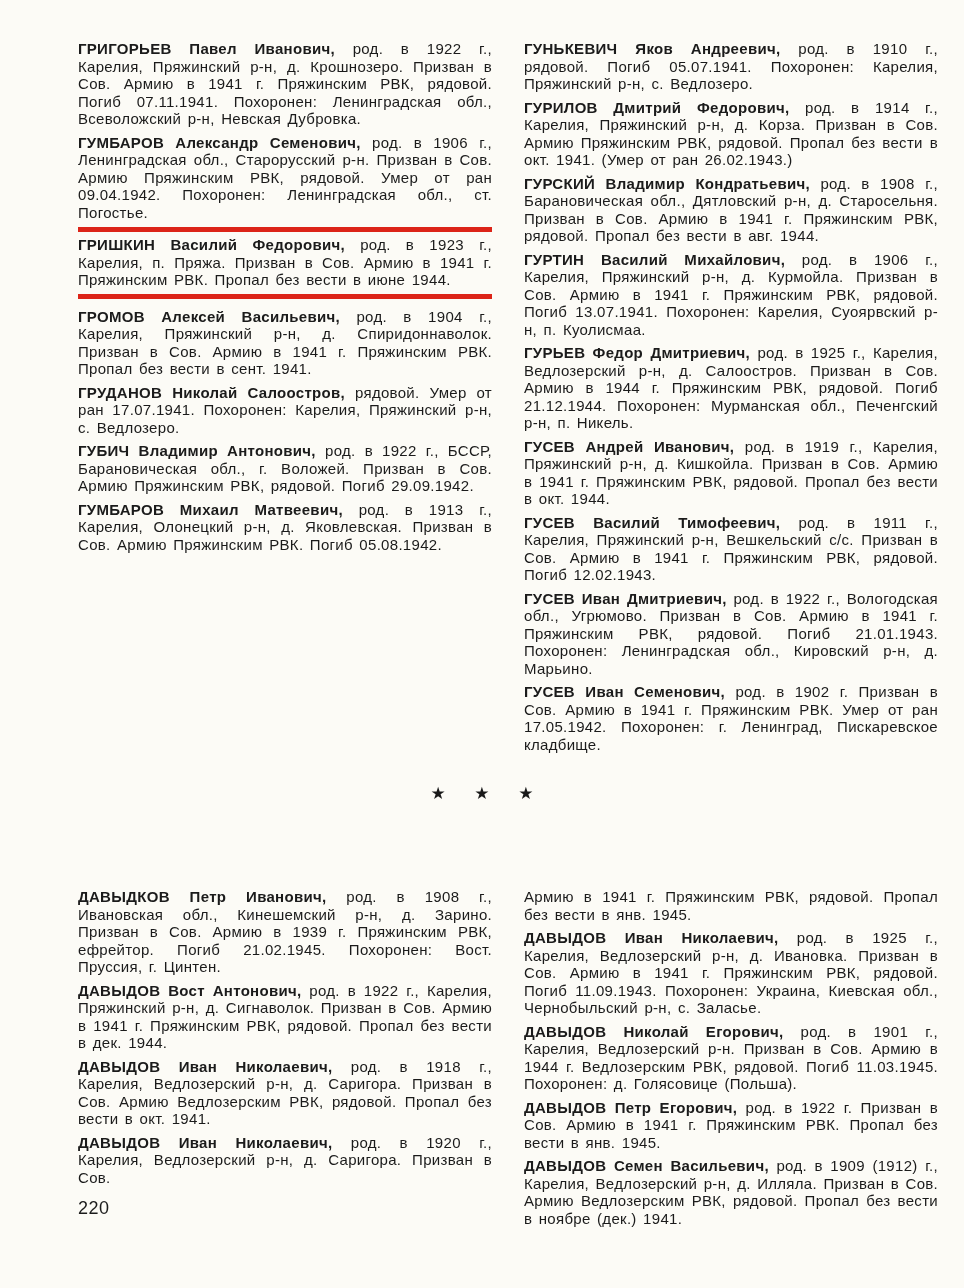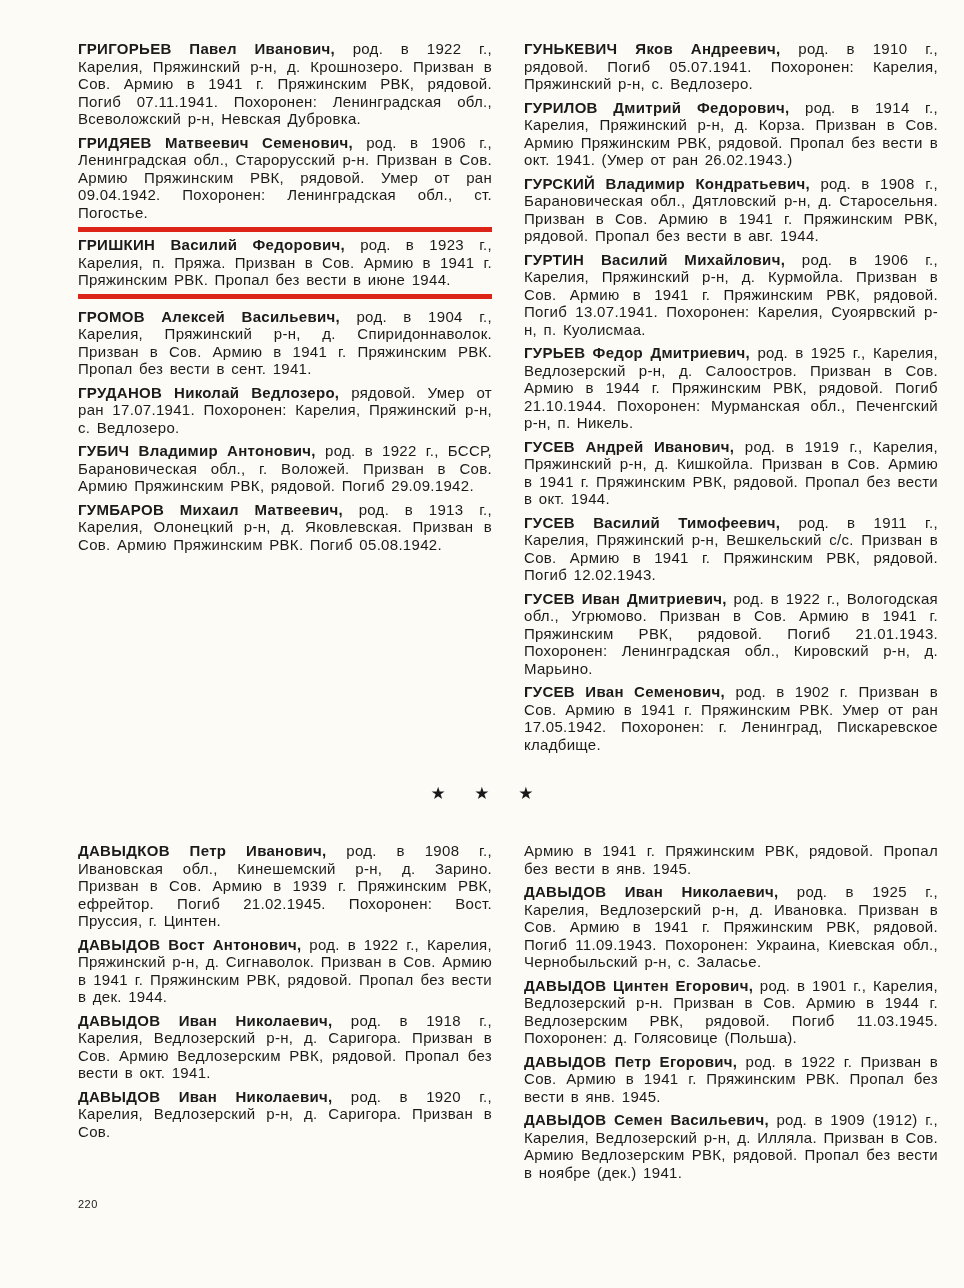--- a/index.html
+++ b/index.html
@@ -17,21 +17,21 @@
     overflow: hidden;
   }
   .columns {
     position: absolute;
     left: 78px;
     right: 26px;
     display: flex;
     gap: 32px;
   }
   .columns-top { top: 40px; height: 750px; }
-  .columns-bottom { top: 842px; height: 362px; }
+  .columns-bottom { top: 888px; height: 362px; }
   .col {
     flex: 1 1 0;
     overflow: hidden;
   }
   .entry {
     margin: 0 0 6px 0;
     text-align: justify;
     font-size: 15px;
     line-height: 17.5px;
     letter-spacing: 0.3px;
@@ -57,58 +57,58 @@
     font-size: 17px;
     color: #191919;
     letter-spacing: 12px;
     text-indent: 12px;
     user-select: none;
   }
   .page-number {
     position: absolute;
     left: 78px;
     top: 1198px;
-    font-size: 11px;
+    font-size: 18px;
     letter-spacing: 0.5px;
   }
 </style>
 </head>
 <body>
 
 <div class="page">
 
   <div class="columns columns-top">
     <div class="col">
   <p class="entry"><b class="entry-name">ГРИГОРЬЕВ Павел Иванович,</b> <span class="entry-text">род. в 1922 г., Карелия, Пряжинский р-н, д. Крошнозеро. Призван в Сов. Армию в 1941 г. Пряжинским РВК, рядовой. Погиб 07.11.1941. Похоронен: Ленинградская обл., Всеволожский р-н, Невская Дубровка.</span></p>
 
 
 
-  <p class="entry"><b class="entry-name">ГРИДЯЕВ Матвеевич Семенович,</b> <span class="entry-text">род. в 1906 г., Ленинградская обл., Старорусский р-н. Призван в Сов. Армию Пряжинским РВК, рядовой. Умер от ран 09.04.1942. Похоронен: Ленинградская обл., ст. Погостье.</span></p>
+  <p class="entry"><b class="entry-name">ГУМБАРОВ Александр Семенович,</b> <span class="entry-text">род. в 1906 г., Ленинградская обл., Старорусский р-н. Призван в Сов. Армию Пряжинским РВК, рядовой. Умер от ран 09.04.1942. Похоронен: Ленинградская обл., ст. Погостье.</span></p>
 
   <p class="entry highlighted"><b class="entry-name">ГРИШКИН Василий Федорович,</b> <span class="entry-text">род. в 1923 г., Карелия, п. Пряжа. Призван в Сов. Армию в 1941 г. Пряжинским РВК. Пропал без вести в июне 1944.</span></p>
 
   <p class="entry"><b class="entry-name">ГРОМОВ Алексей Васильевич,</b> <span class="entry-text">род. в 1904 г., Карелия, Пряжинский р-н, д. Спиридоннаволок. Призван в Сов. Армию в 1941 г. Пряжинским РВК. Пропал без вести в сент. 1941.</span></p>
 
-  <p class="entry"><b class="entry-name">ГРУДАНОВ Николай Ведлозеро,</b> <span class="entry-text">рядовой. Умер от ран 17.07.1941. Похоронен: Карелия, Пряжинский р-н, с. Ведлозеро.</span></p>
+  <p class="entry"><b class="entry-name">ГРУДАНОВ Николай Салоостров,</b> <span class="entry-text">рядовой. Умер от ран 17.07.1941. Похоронен: Карелия, Пряжинский р-н, с. Ведлозеро.</span></p>
 
   <p class="entry"><b class="entry-name">ГУБИЧ Владимир Антонович,</b> <span class="entry-text">род. в 1922 г., БССР, Барановическая обл., г. Воложей. Призван в Сов. Армию Пряжинским РВК, рядовой. Погиб 29.09.1942.</span></p>
 
 
   <p class="entry"><b class="entry-name">ГУМБАРОВ Михаил Матвеевич,</b> <span class="entry-text">род. в 1913 г., Карелия, Олонецкий р-н, д. Яковлевская. Призван в Сов. Армию Пряжинским РВК. Погиб 05.08.1942.</span></p>
 </div>
     <div class="col">
   <p class="entry"><b class="entry-name">ГУНЬКЕВИЧ Яков Андреевич,</b> <span class="entry-text">род. в 1910 г., рядовой. Погиб 05.07.1941. Похоронен: Карелия, Пряжинский р-н, с. Ведлозеро.</span></p>
 
   <p class="entry"><b class="entry-name">ГУРИЛОВ Дмитрий Федорович,</b> <span class="entry-text">род. в 1914 г., Карелия, Пряжинский р-н, д. Корза. Призван в Сов. Армию Пряжинским РВК, рядовой. Пропал без вести в окт. 1941. (Умер от ран 26.02.1943.)</span></p>
 
   <p class="entry gap-before"><b class="entry-name">ГУРСКИЙ Владимир Кондратьевич,</b> <span class="entry-text">род. в 1908 г., Барановическая обл., Дятловский р-н, д. Старосельня. Призван в Сов. Армию в 1941 г. Пряжинским РВК, рядовой. Пропал без вести в авг. 1944.</span></p>
 
   <p class="entry"><b class="entry-name">ГУРТИН Василий Михайлович,</b> <span class="entry-text">род. в 1906 г., Карелия, Пряжинский р-н, д. Курмойла. Призван в Сов. Армию в 1941 г. Пряжинским РВК, рядовой. Погиб 13.07.1941. Похоронен: Карелия, Суоярвский р-н, п. Куолисмаа.</span></p>
 
-  <p class="entry"><b class="entry-name">ГУРЬЕВ Федор Дмитриевич,</b> <span class="entry-text">род. в 1925 г., Карелия, Ведлозерский р-н, д. Салоостров. Призван в Сов. Армию в 1944 г. Пряжинским РВК, рядовой. Погиб 21.10.1944. Похоронен: Мурманская обл., Печенгский р-н, п. Никель.</span></p>
+  <p class="entry"><b class="entry-name">ГУРЬЕВ Федор Дмитриевич,</b> <span class="entry-text">род. в 1925 г., Карелия, Ведлозерский р-н, д. Салоостров. Призван в Сов. Армию в 1944 г. Пряжинским РВК, рядовой. Погиб 21.12.1944. Похоронен: Мурманская обл., Печенгский р-н, п. Никель.</span></p>
 
   <p class="entry gap-before"><b class="entry-name">ГУСЕВ Андрей Иванович,</b> <span class="entry-text">род. в 1919 г., Карелия, Пряжинский р-н, д. Кишкойла. Призван в Сов. Армию в 1941 г. Пряжинским РВК, рядовой. Пропал без вести в окт. 1944.</span></p>
 
   <p class="entry"><b class="entry-name">ГУСЕВ Василий Тимофеевич,</b> <span class="entry-text">род. в 1911 г., Карелия, Пряжинский р-н, Вешкельский с/с. Призван в Сов. Армию в 1941 г. Пряжинским РВК, рядовой. Погиб 12.02.1943.</span></p>
 
   <p class="entry gap-before"><b class="entry-name">ГУСЕВ Иван Дмитриевич,</b> <span class="entry-text">род. в 1922 г., Вологодская обл., Угрюмово. Призван в Сов. Армию в 1941 г. Пряжинским РВК, рядовой. Погиб 21.01.1943. Похоронен: Ленинградская обл., Кировский р-н, д. Марьино.</span></p>
 
   <p class="entry"><b class="entry-name">ГУСЕВ Иван Семенович,</b> <span class="entry-text">род. в 1902 г. Призван в Сов. Армию в 1941 г. Пряжинским РВК. Умер от ран 17.05.1942. Похоронен: г. Ленинград, Пискаревское кладбище.</span></p>
 </div>
   </div>
@@ -126,21 +126,21 @@
 
   <p class="entry"><b class="entry-name">ДАВЫДОВ Иван Николаевич,</b> <span class="entry-text">род. в 1918 г., Карелия, Ведлозерский р-н, д. Саригора. Призван в Сов. Армию Ведлозерским РВК, рядовой. Пропал без вести в окт. 1941.</span></p>
 
   <p class="entry"><b class="entry-name">ДАВЫДОВ Иван Николаевич,</b> <span class="entry-text">род. в 1920 г., Карелия, Ведлозерский р-н, д. Саригора. Призван в Сов.</span></p>
 </div>
     <div class="col">
   <p class="entry"> <span class="entry-text">Армию в 1941 г. Пряжинским РВК, рядовой. Пропал без вести в янв. 1945.</span></p>
 
   <p class="entry"><b class="entry-name">ДАВЫДОВ Иван Николаевич,</b> <span class="entry-text">род. в 1925 г., Карелия, Ведлозерский р-н, д. Ивановка. Призван в Сов. Армию в 1941 г. Пряжинским РВК, рядовой. Погиб 11.09.1943. Похоронен: Украина, Киевская обл., Чернобыльский р-н, с. Заласье.</span></p>
 
-  <p class="entry gap-before"><b class="entry-name">ДАВЫДОВ Цинтен Егорович,</b> <span class="entry-text">род. в 1901 г., Карелия, Ведлозерский р-н. Призван в Сов. Армию в 1944 г. Ведлозерским РВК, рядовой. Погиб 11.03.1945. Похоронен: д. Голясовице (Польша).</span></p>
+  <p class="entry gap-before"><b class="entry-name">ДАВЫДОВ Николай Егорович,</b> <span class="entry-text">род. в 1901 г., Карелия, Ведлозерский р-н. Призван в Сов. Армию в 1944 г. Ведлозерским РВК, рядовой. Погиб 11.03.1945. Похоронен: д. Голясовице (Польша).</span></p>
 
   <p class="entry"><b class="entry-name">ДАВЫДОВ Петр Егорович,</b> <span class="entry-text">род. в 1922 г. Призван в Сов. Армию в 1941 г. Пряжинским РВК. Пропал без вести в янв. 1945.</span></p>
 
   <p class="entry gap-before"><b class="entry-name">ДАВЫДОВ Семен Васильевич,</b> <span class="entry-text">род. в 1909 (1912) г., Карелия, Ведлозерский р-н, д. Илляла. Призван в Сов. Армию Ведлозерским РВК, рядовой. Пропал без вести в ноябре (дек.) 1941.</span></p>
 </div>
   </div>
 
   <div class="page-number">220</div>
 
 </div>

